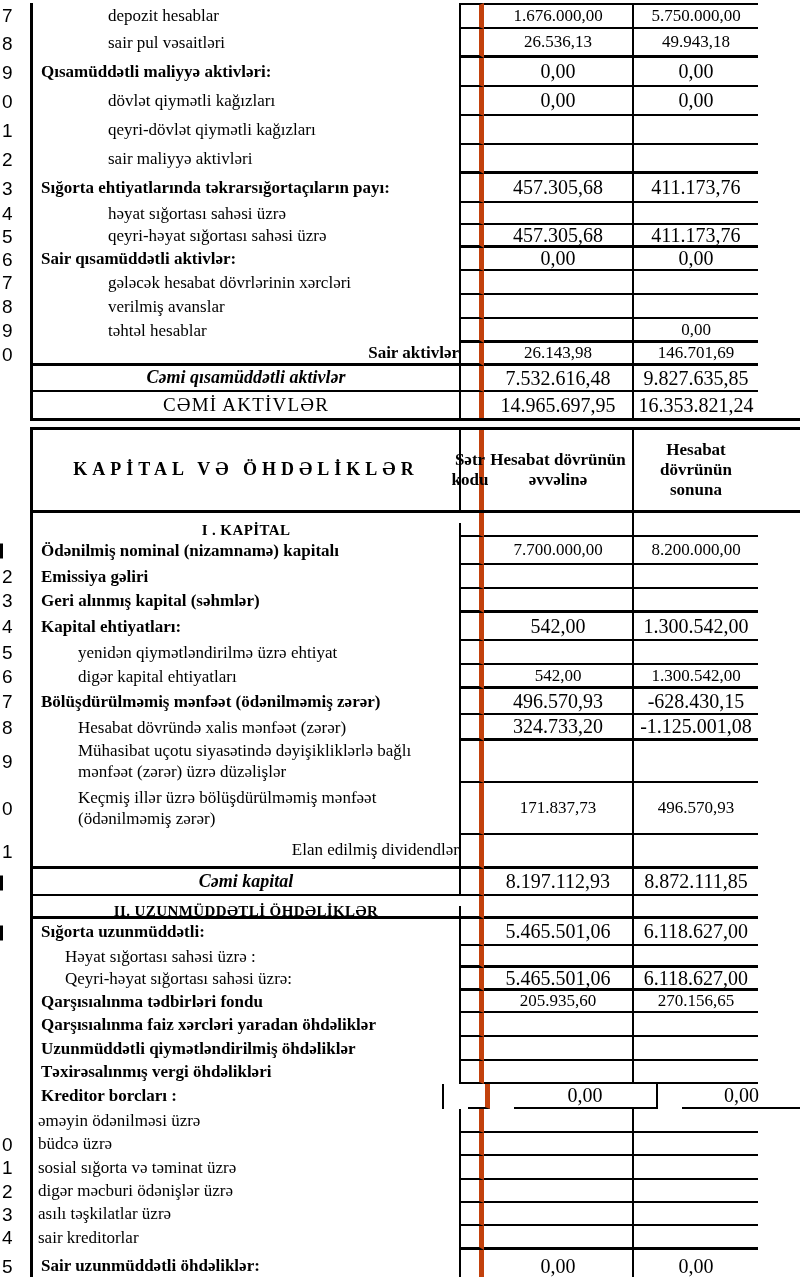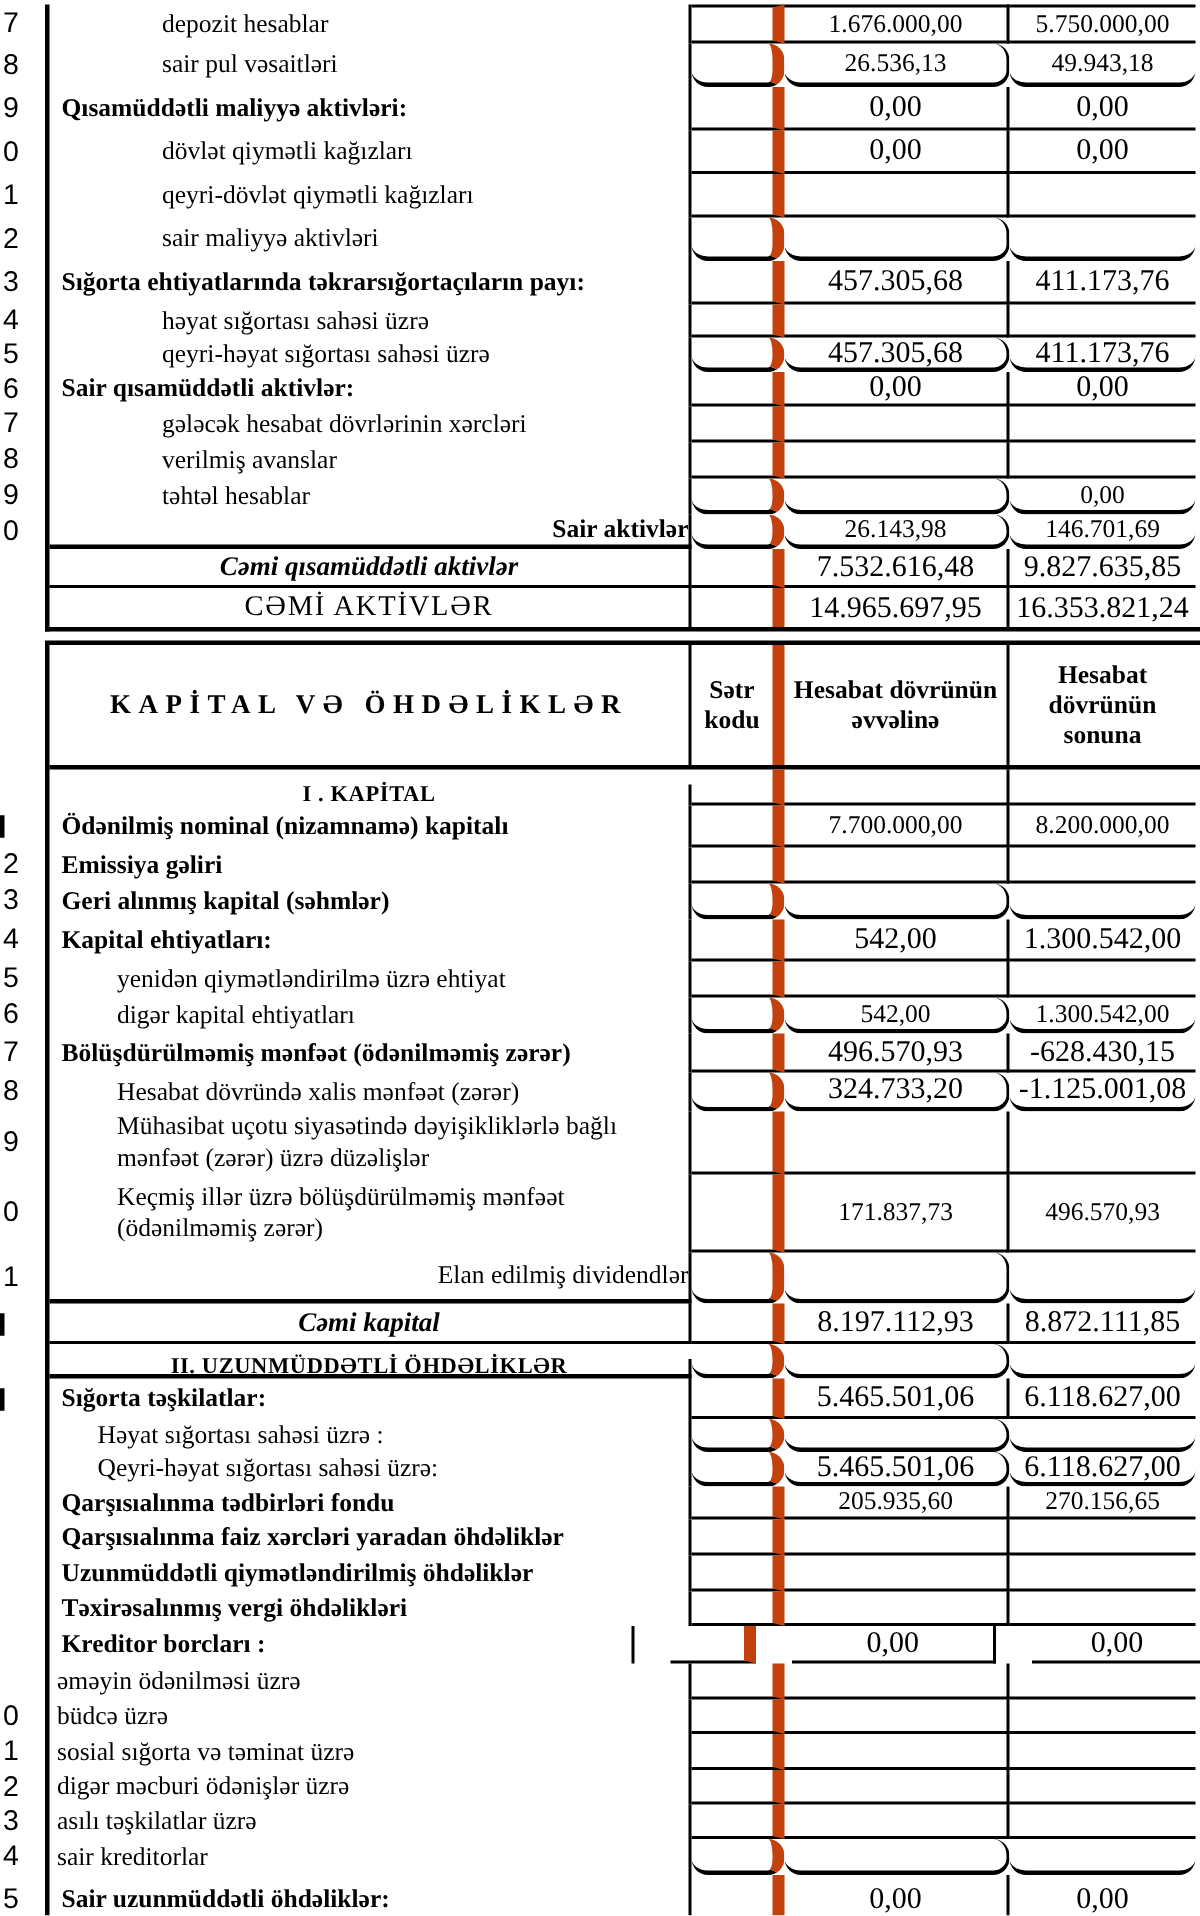--- a/index.html
+++ b/index.html
@@ -7,26 +7,26 @@
     position:relative;width:800px;height:1277px;background:#ffffff;
     font-family:"Liberation Serif",serif;color:#000;overflow:hidden;
   }
   .tbl{position:absolute;left:30px;box-sizing:content-box;}
   #t1{top:3px;width:768px;border-left:3px solid #000;border-right:3px solid #000;border-bottom:3px solid #000;}
   #t2{top:427px;width:768px;border:3px solid #000;}
 
   .row{display:flex;position:relative;box-sizing:border-box;}
   .cell{box-sizing:border-box;}
   .lc{width:428px;border-right:2px solid #000;display:flex;flex-direction:column;justify-content:center;font-size:17px;line-height:1.22;padding-left:5px;}
-  .cc{width:62px;border-right:8px solid #c2410c;}
+  .cc{width:23px;border-right:5px solid #c2410c;}
   .v1{width:150px;border-right:2px solid #000;display:flex;align-items:center;justify-content:center;}
   .v2{width:124px;display:flex;align-items:center;justify-content:center;}
   .row .cc,.row .v1,.row .v2{border-bottom:2px solid #000;}
   .row.full .lc{border-bottom:2px solid #000;}
-  .row.sepb .cc,.row.sepb .v1,.row.sepb .v2{border-bottom-width:3px;border-radius:11px;}
+  .row.sepb .cc,.row.sepb .v1,.row.sepb .v2{border-bottom-width:3px;}
   .row.sepb.full .lc{border-bottom-width:3px;text-align:right;}
   .row.nobb .lc,.row.nobb .cc,.row.nobb .v1,.row.nobb .v2{border-bottom:none;}
   .row.toprow .cc,.row.toprow .v1,.row.toprow .v2{border-top:2px solid #000;}
 
   .row.main .lc{font-weight:bold;padding-left:8px;}
   #t1 .row.sub .lc{padding-left:75px;}
   #t2 .row.sub .lc{padding-left:45px;}
   #t2 .row.sub2 .lc{padding-left:32px;}
   #t2 .row.sub3 .lc{}
   .row.section .lc{align-items:center;text-align:center;font-weight:bold;font-size:15px;letter-spacing:0.4px;padding-left:0;margin-top:10px;}
@@ -447,21 +447,21 @@
     <div class="cell cc"></div>
     <div class="cell v1">
           <span class="v"></span>
         </div>
     <div class="cell v2">
           <span class="v"></span>
         </div>
   </div>
       <div class="row main vlg" style="height: 27px;">
     <div class="cell lc">
-          <div>Sığorta təşkilatlar:</div>
+          <div>Sığorta uzunmüddətli:</div>
         </div>
     <div class="cell cc"></div>
     <div class="cell v1">
           <span class="v">5.465.501,06</span>
         </div>
     <div class="cell v2">
           <span class="v">6.118.627,00</span>
         </div>
   <span class="gutbar"></span>
       </div>

